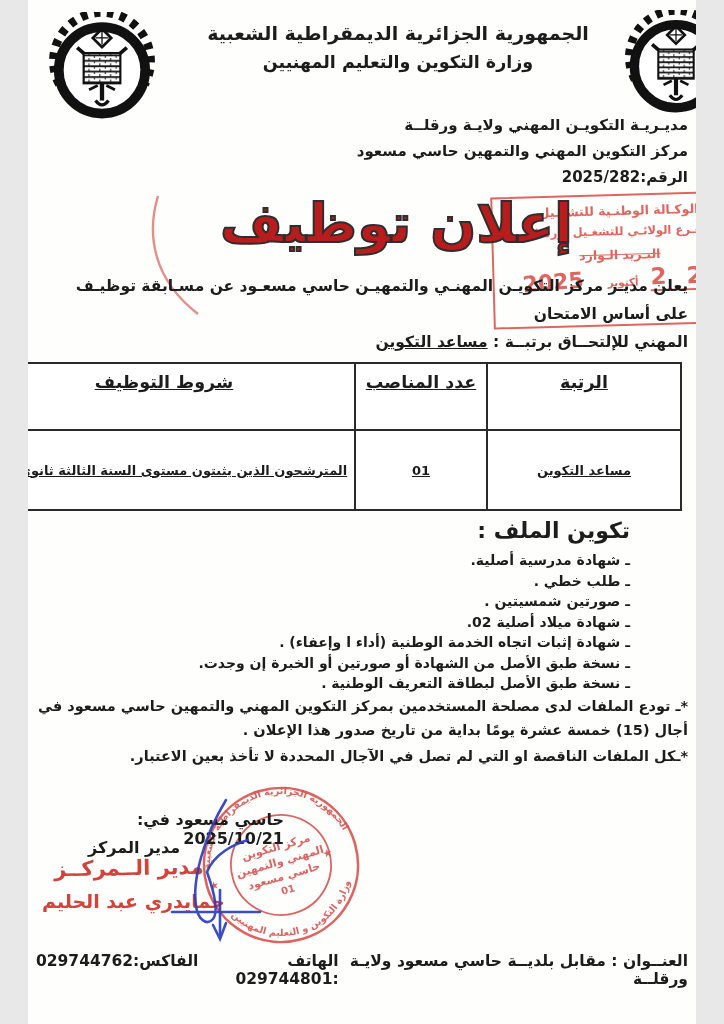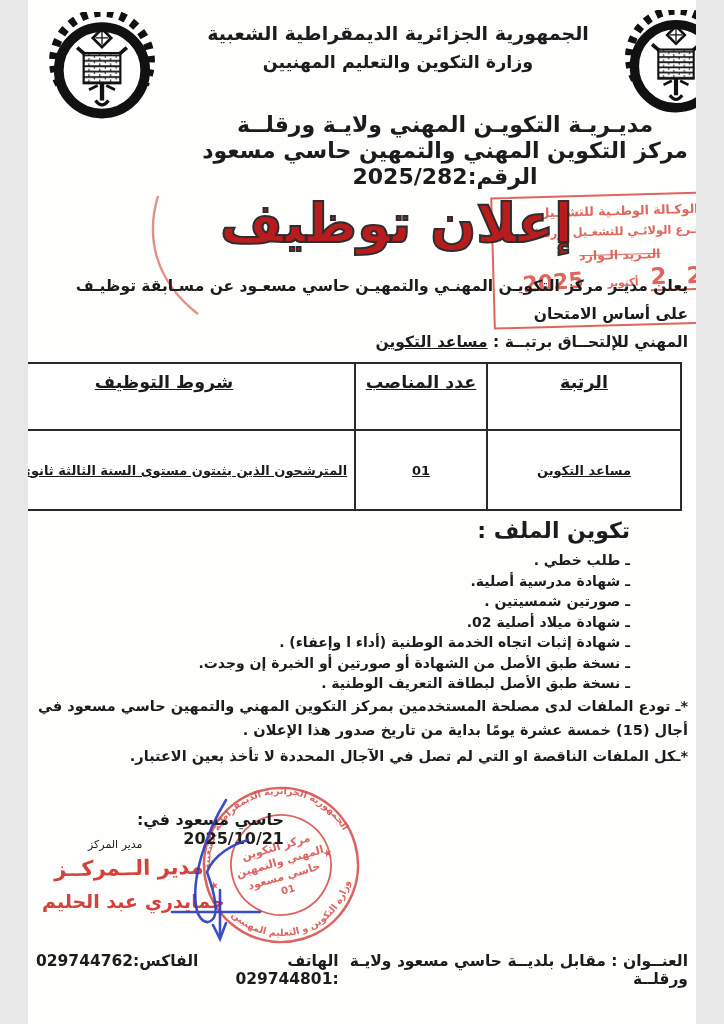--- a/index.html
+++ b/index.html
@@ -9,21 +9,21 @@
     font-family:"DejaVu Sans", sans-serif; color:#1c1c1c;
     direction:rtl;
   }
   .abs{position:absolute;}
 
   
   .logo{width:108px;height:108px;}
   .hdr-center{left:150px;top:22px;width:440px;text-align:center;font-weight:bold;}
   .hdr-line1{font-size:19px;letter-spacing:.5px;}
   .hdr-line2{font-size:17.5px;margin-top:8px;}
-  .subheader{right:8px;top:112px;text-align:center;font-weight:bold;font-size:22px;line-height:26px;}
+  .subheader{right:8px;top:112px;text-align:right;font-weight:bold;font-size:15px;line-height:26px;}
 
   
   .doc-title{
     left:192px;top:192px;font-size:54px;font-weight:bold;
     color:#b91c1c;-webkit-text-stroke:2px #2e2e2e;
     letter-spacing:2px; z-index:2;
   }
 
   
   .stamp-box{
@@ -56,21 +56,21 @@
   .file-sec{right:66px;top:518px;text-align:right;}
   .file-head{font-size:22px;font-weight:bold;margin-bottom:7px;}
   .file-item{display:block;font-size:14px;font-weight:bold;line-height:20.5px;}
 
   
   .notes{left:10px;right:8px;top:694px;text-align:right;font-weight:bold;font-size:14.5px;line-height:24px;}
   .notes .n2{margin-top:2px;}
 
   
   .sig-date{left:36px;top:810px;width:220px;text-align:right;font-weight:bold;font-size:16px;z-index:3;}
-  .sig-role{left:60px;top:838px;font-weight:normal;font-size:11px;z-index:3;}
+  .sig-role{left:60px;top:838px;font-weight:bold;font-size:16px;z-index:3;}
   .red-title{left:26px;top:856px;font-size:21px;font-weight:bold;color:#d4423c;letter-spacing:2px;transform:rotate(-1deg);z-index:2;}
   .red-name{left:14px;top:890px;font-size:19px;font-weight:bold;color:#d4423c;letter-spacing:1px;z-index:2;}
   .round-stamp{left:166px;top:780px;width:174px;height:170px;transform:rotate(-16deg);z-index:1;}
   .blue-sign{left:134px;top:794px;width:125px;height:155px;z-index:4;}
 
   
   .footer{left:8px;right:8px;top:952px;display:flex;justify-content:space-between;font-weight:bold;font-size:15.5px;z-index:2;}
 </style>
 </head>
 <body>
@@ -150,22 +150,22 @@
     <tr class="body">
       <td>مساعد التكوين</td>
       <td>01</td>
       <td>المترشحون الذين يثبتون مستوى السنة الثالثة ثانوي كاملة</td>
     </tr>
   </tbody>
     </table>
 
   <div class="abs file-sec">
     <div class="file-head">تكوين الملف :</div>
+    <span class="file-item">ـ شهادة مدرسية أصلية.</span>
     <span class="file-item">ـ طلب خطي .</span>
-    <span class="file-item">ـ شهادة مدرسية أصلية.</span>
     <span class="file-item">ـ صورتين شمسيتين .</span>
     <span class="file-item">ـ شهادة ميلاد أصلية 02.</span>
     <span class="file-item">ـ شهادة إثبات اتجاه الخدمة الوطنية (أداء ا وإعفاء) .</span>
     <span class="file-item">ـ نسخة طبق الأصل من الشهادة أو صورتين أو الخبرة إن وجدت.</span>
     <span class="file-item">ـ نسخة طبق الأصل لبطاقة التعريف الوطنية .</span>
   </div>
 
   <div class="abs notes">
     <div class="n1">*ـ تودع الملفات لدى مصلحة المستخدمين بمركز التكوين المهني والتمهين حاسي مسعود في أجال (15) خمسة عشرة يومًا بداية من تاريخ صدور هذا الإعلان .</div>
     <div class="n2">*ـكل الملفات الناقصة او التي لم تصل في الآجال المحددة لا تأخذ بعين الاعتبار.</div>

